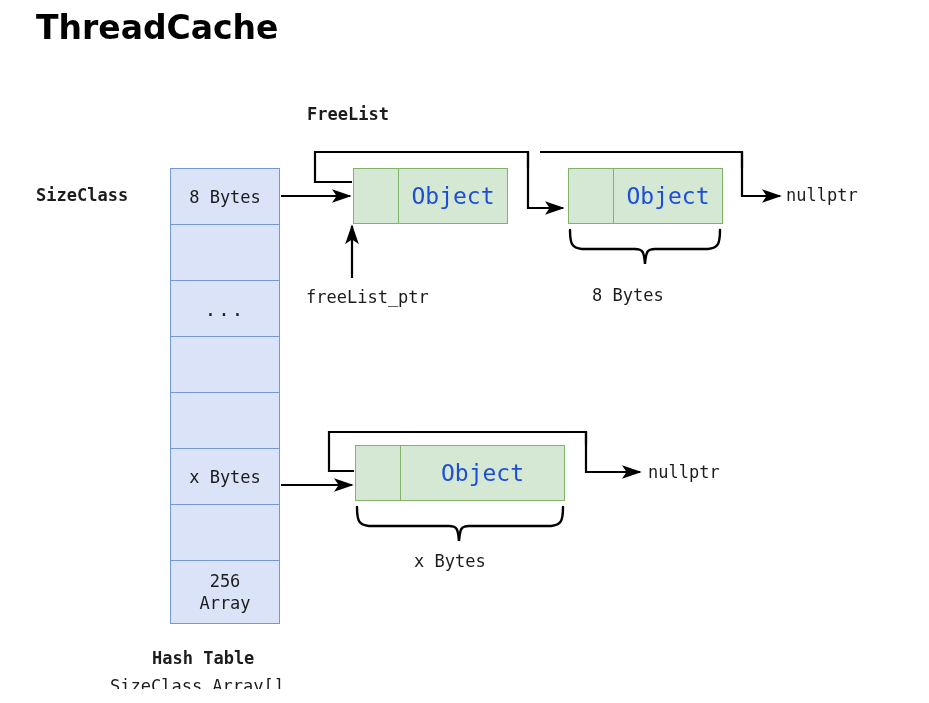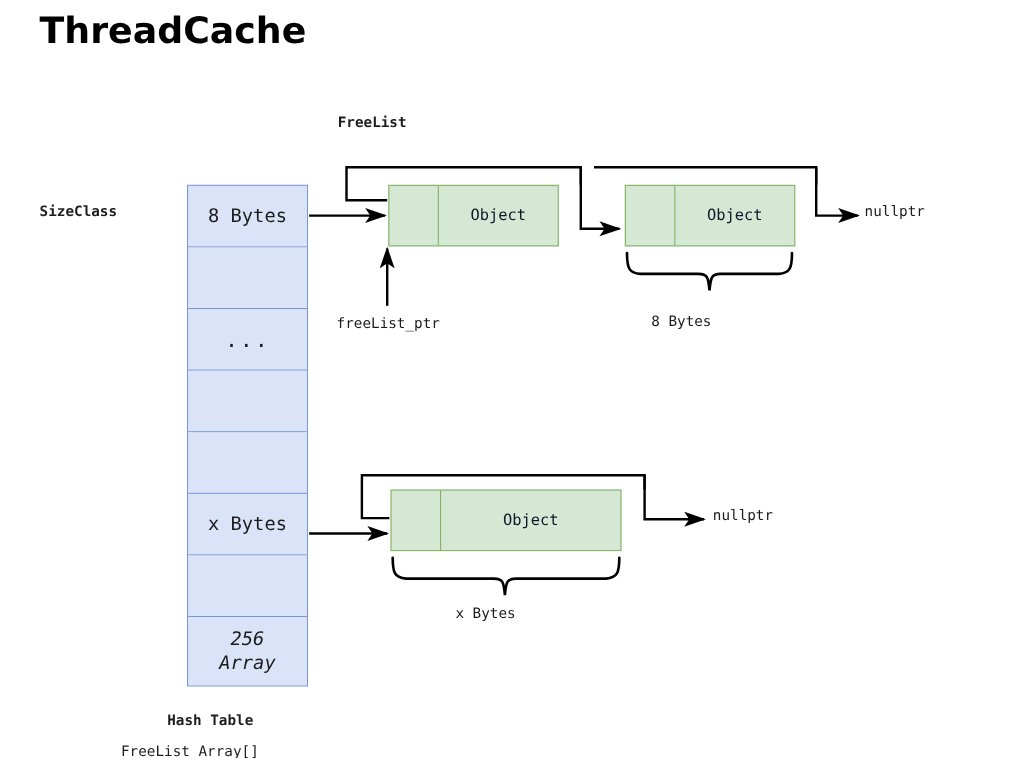--- a/index.html
+++ b/index.html
@@ -45,27 +45,27 @@
     background: #dae3f7;
     display: flex;
     align-items: center;
     justify-content: center;
     flex-direction: column;
     font-size: 17px;
     color: #1c1c1c;
     line-height: 22px;
     white-space: nowrap;
   }
-  .cell:last-child { border-bottom: none; font-style: italic; }
+  .cell:last-child { border-bottom: none; }
   .cell.tall { height: 62px; }
   .cell.ellipsis { font-size: 19px; letter-spacing: 2px; }
 
   
   .label {
-    font-size: 13px;
+    font-size: 17px;
     color: #1c1c1c;
     white-space: nowrap;
   }
   .label.bold { font-weight: bold; }
 
   #sizeclass-label { left: 36px; top: 185px; font-weight: bold; }
   #freelist-title  { left: 307px; top: 104px; font-weight: bold; }
   #freelist-ptr-label { left: 306px; top: 287px; }
   #bytes8-label { left: 592px; top: 285px; }
   #xbytes-label { left: 414px; top: 551px; }
@@ -85,22 +85,22 @@
   .obj-ptr-cell {
     border-right: 1.5px solid #82b366;
     box-sizing: border-box;
     height: 100%;
   }
   .obj-body-cell {
     flex: 1;
     display: flex;
     align-items: center;
     justify-content: center;
-    font-size: 14px;
-    color: #0f172a;
+    font-size: 23px;
+    color: #1d4ed8;
     height: 100%;
   }
 
   #obj1 { left: 353px; top: 168px; width: 155px; }
   #obj1 .obj-ptr-cell { width: 45px; }
   #obj2 { left: 568px; top: 168px; width: 155px; }
   #obj2 .obj-ptr-cell { width: 45px; }
   #obj3 { left: 355px; top: 445px; width: 210px; }
   #obj3 .obj-ptr-cell { width: 45px; }
 
@@ -206,15 +206,15 @@
              L 551 526
              C 561 525, 563 521, 563 507" fill="none" stroke="#000000" stroke-width="2.4" stroke-linecap="round"></path>
   </svg>
 
   <div class="abs label" id="freelist-ptr-label">freeList_ptr</div>
   <div class="abs label" id="bytes8-label">8 Bytes</div>
   <div class="abs label" id="xbytes-label">x Bytes</div>
   <div class="abs label" id="nullptr1-label">nullptr</div>
   <div class="abs label" id="nullptr2-label">nullptr</div>
   <div class="abs label bold" id="hash-table-label">Hash Table</div>
-  <div class="abs label" id="freelist-array-label">FreeList Array[]</div>
+  <div class="abs label" id="freelist-array-label">SizeClass Array[]</div>
 
 </div>
 
 </body></html>

